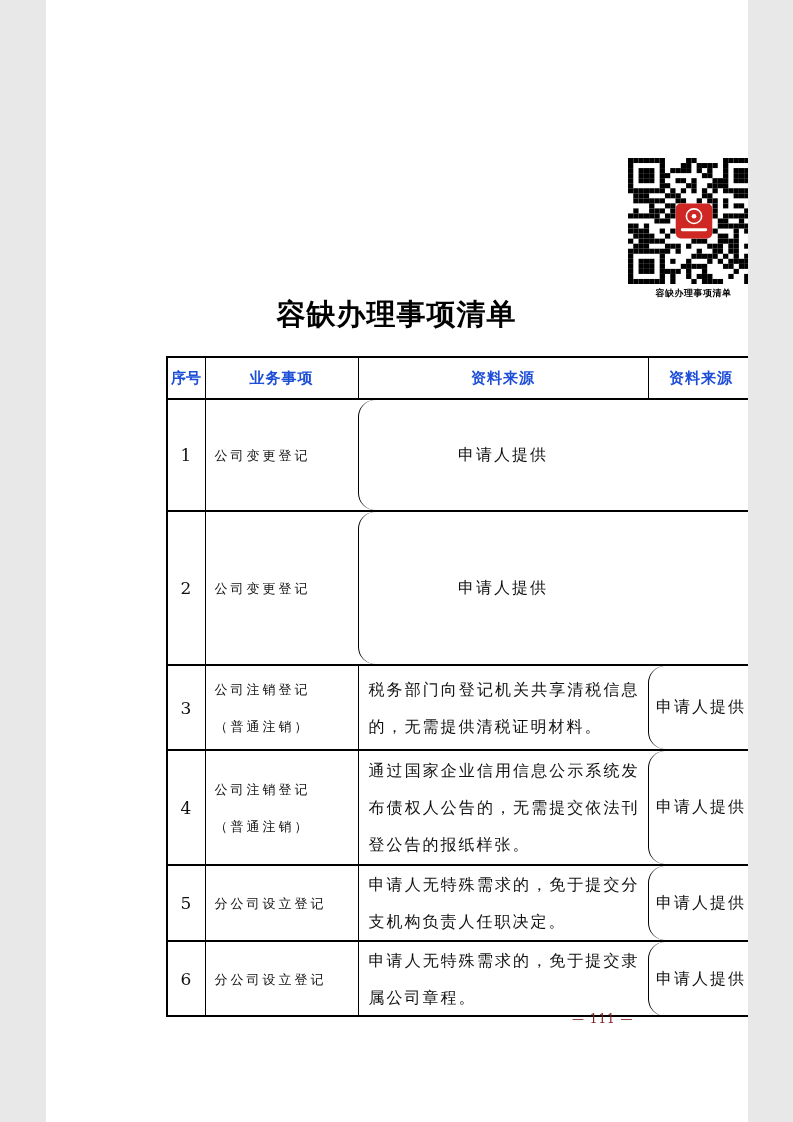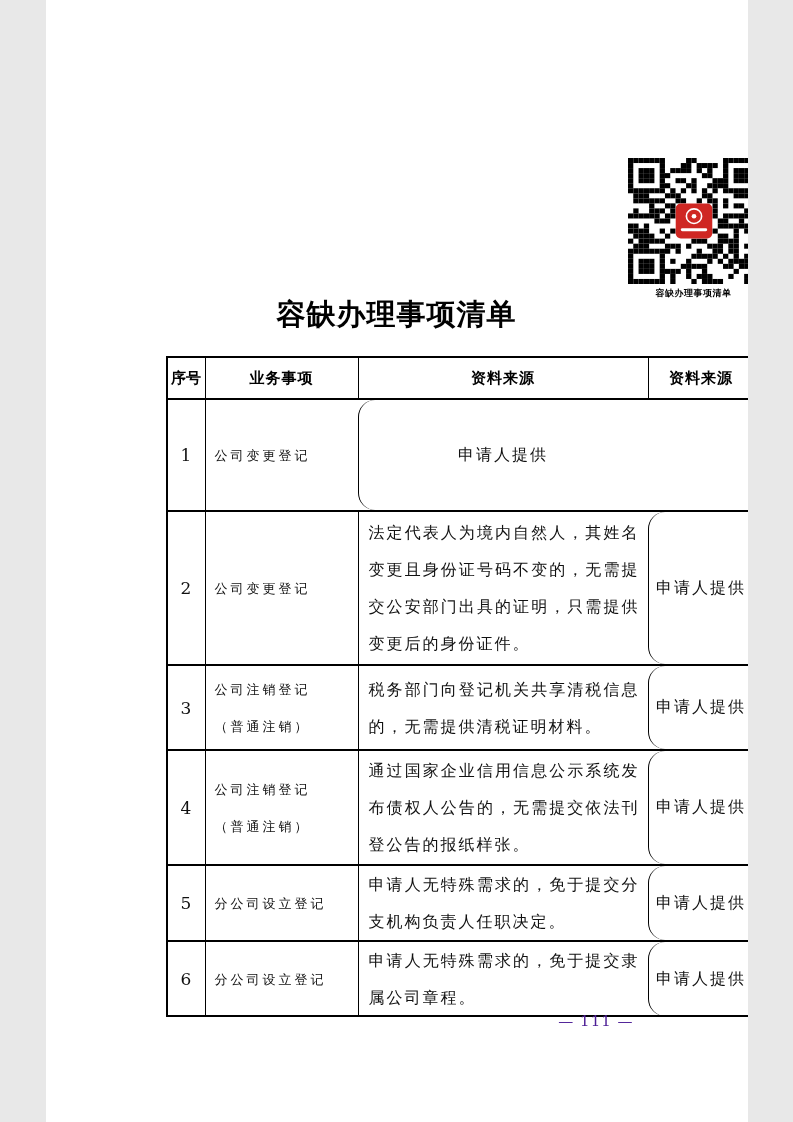--- a/index.html
+++ b/index.html
@@ -44,37 +44,37 @@
   .trow.r0{height:110px;}
   .trow.r1{height:152px;}
   .trow.r2{height:83px;}
   .trow.r3{height:113px;}
   .trow.r4{height:74px;}
   .trow.r5{height:73px;}
 
   .hcell{
     align-items:center;text-align:center;
     font-family:"DejaVu Sans","Liberation Sans",sans-serif;
-    font-weight:bold;font-size:15px;letter-spacing:1px;color:#000000;
+    font-weight:bold;font-size:15px;letter-spacing:1px;color:#1d4ed8;
   }
   .hcell.first{letter-spacing:0;}
 
   .c-no{align-items:center;text-align:center;font-size:17px;}
   .c-item{padding-left:9px;font-size:13px;letter-spacing:3px;line-height:37px;}
   .c-mat{
     padding:0 8px 0 10px;
     font-size:16px;letter-spacing:2px;line-height:37px;
     text-align:justify;text-justify:inter-character;
   }
   .c-src{align-items:center;text-align:center;font-size:16px;letter-spacing:2px;border-radius:17px;}
 
   
   .page-number{
     position:absolute;top:1012px;right:114px;
-    font-size:15px;letter-spacing:1px;color:#4c1d95;
+    font-size:12px;letter-spacing:1px;color:#7f1d1d;
   }
 </style>
 </head>
 <body>
 
 <div class="page">
 
   <div class="qr-block">
     <svg width="132" height="126" viewBox="0 0 130 130" preserveAspectRatio="none" xmlns="http://www.w3.org/2000/svg">
         <g fill="#000000">
@@ -411,21 +411,20 @@
           <div>公司变更登记</div>
         </div>
     <div class="cell c-src">申请人提供</div>
   </div>
 
   <div class="trow r1">
     <div class="cell c-no">2</div>
     <div class="cell c-item">
           <div>公司变更登记</div>
         </div>
-    <div class="cell c-mat">法定代表人为境内自然人，其姓名变更且身份证号码不变的，无需提交公安部门出具的证明，只需提供变更后的身份证件。</div>
     <div class="cell c-src">申请人提供</div>
   </div>
 
   <div class="trow r2">
     <div class="cell c-no">3</div>
     <div class="cell c-item">
           <div>公司注销登记</div>
           <div>（普通注销）</div>
         </div>
     <div class="cell c-mat">税务部门向登记机关共享清税信息的，无需提供清税证明材料。</div>

